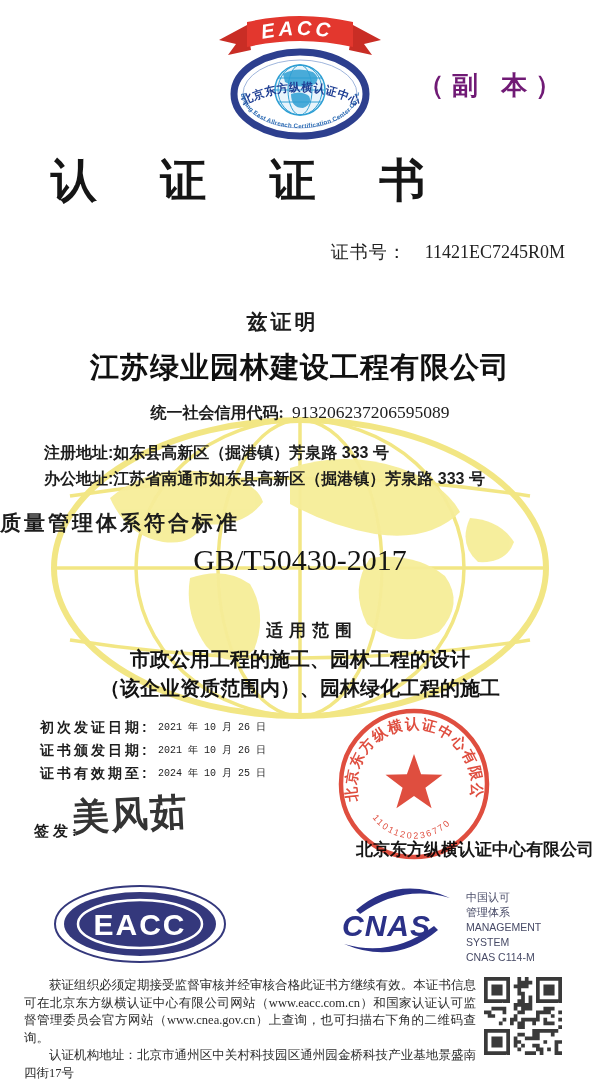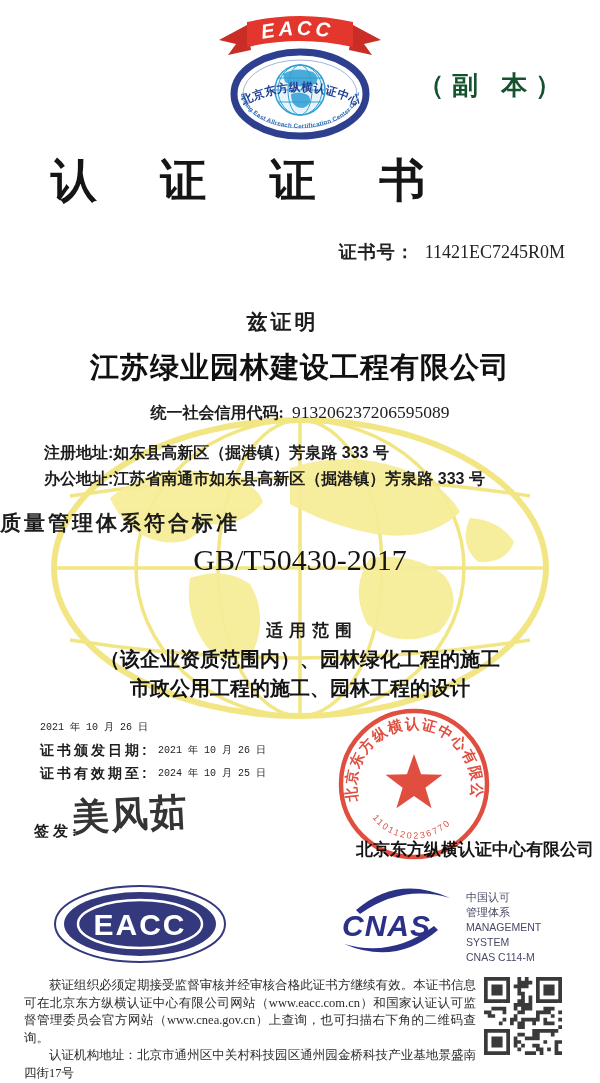--- a/index.html
+++ b/index.html
@@ -5,27 +5,27 @@
   html,body{margin:0;padding:0;background:#ffffff;}
   body{width:600px;height:1083px;position:relative;overflow:hidden;
        font-family:"Liberation Sans","DejaVu Sans",sans-serif;color:#1c1c1c;}
   .abs{position:absolute;}
   .serif{font-family:"Liberation Serif","DejaVu Serif",serif;}
   .hei{font-family:Liberation Serif, serif;}
   
   .watermark{left:40px;top:408px;width:520px;height:320px;z-index:0;opacity:.9;}
   .layer{position:absolute;z-index:2;}
   
-  .copy-label{left:418px;top:68px;font-size:26px;font-weight:600;letter-spacing:8px;color:#14532d;}
+  .copy-label{left:418px;top:68px;font-size:26px;font-weight:600;letter-spacing:8px;color:#701a75;}
   .emblem{left:215px;top:10px;width:170px;height:130px;}
   
   .title{left:0;top:150px;width:476px;text-align:center;font-size:46px;font-weight:bold;
          letter-spacing:26px;text-indent:26px;color:#151515;}
   .certno{left:0;top:240px;width:565px;text-align:right;font-size:18px;color:#222;}
-  .certno .lbl{font-weight:700;letter-spacing:1px;margin-right:10px;}
+  .certno .lbl{font-weight:400;letter-spacing:1px;margin-right:18px;}
   
   .certify{left:0;top:308px;width:565px;text-align:center;font-size:21px;font-weight:600;letter-spacing:3px;}
   .company{left:0;top:348px;width:600px;text-align:center;font-size:29px;font-weight:bold;letter-spacing:1px;color:#101010;}
   .creditcode{left:0;top:402px;width:600px;text-align:center;font-size:16px;}
   .creditcode .lbl{font-weight:bold;margin-right:8px;}
   .creditcode .val{font-size:17.5px;}
   .addresses{left:44px;top:440px;width:540px;font-size:16px;line-height:26px;}
   .addresses .row{white-space:nowrap;}
   .addresses .lbl{font-weight:bold;margin-right:0;}
   .addresses .val{font-weight:600;}
@@ -149,26 +149,27 @@
 
 <div class="abs layer stdheader hei">质量管理体系符合标准</div>
 
 <div class="abs layer standards serif">
   <div>GB/T50430-2017</div>
 </div>
 
 <div class="abs layer scopeheader hei">适用范围</div>
 
 <div class="abs layer scope hei">
+  <div>市政公用工程的施工、园林工程的设计</div>
   <div>（该企业资质范围内）、园林绿化工程的施工</div>
-  <div>市政公用工程的施工、园林工程的设计</div>
 </div>
 
 <div class="abs layer dates">
   <div class="row">
+    <span class="lbl">初次发证日期:</span>
     <span class="val">2021 年 10 月 26 日</span>
   </div>
   <div class="row">
     <span class="lbl">证书颁发日期:</span>
     <span class="val">2021 年 10 月 26 日</span>
   </div>
   <div class="row">
     <span class="lbl">证书有效期至:</span>
     <span class="val">2024 年 10 月 25 日</span>
   </div>

